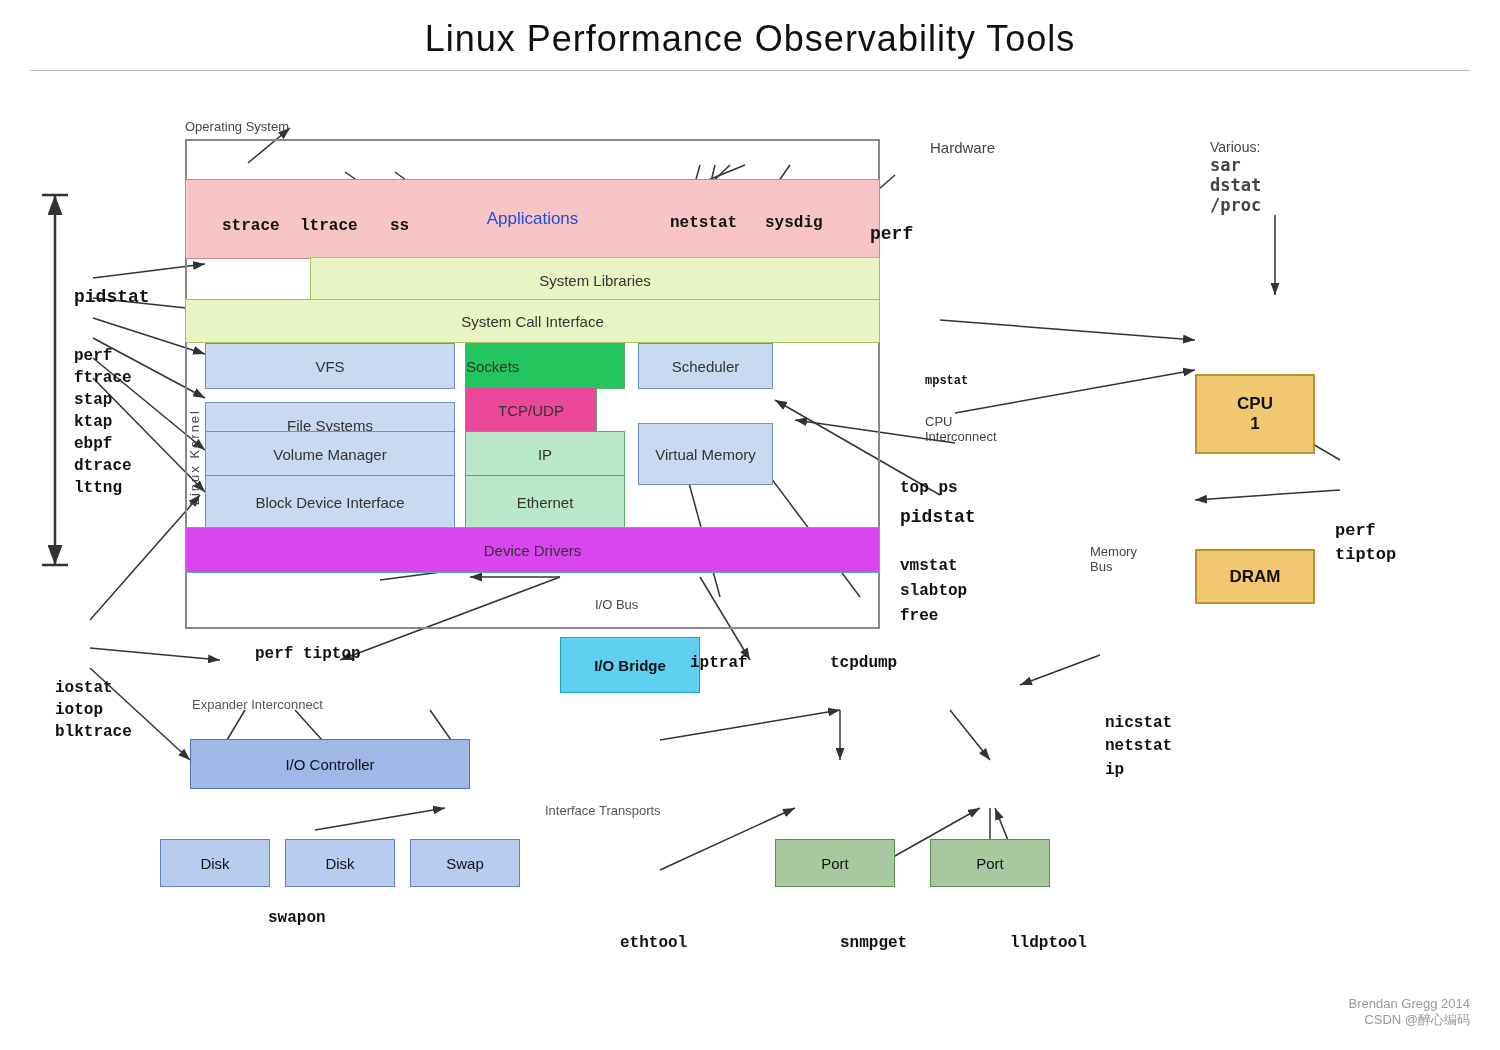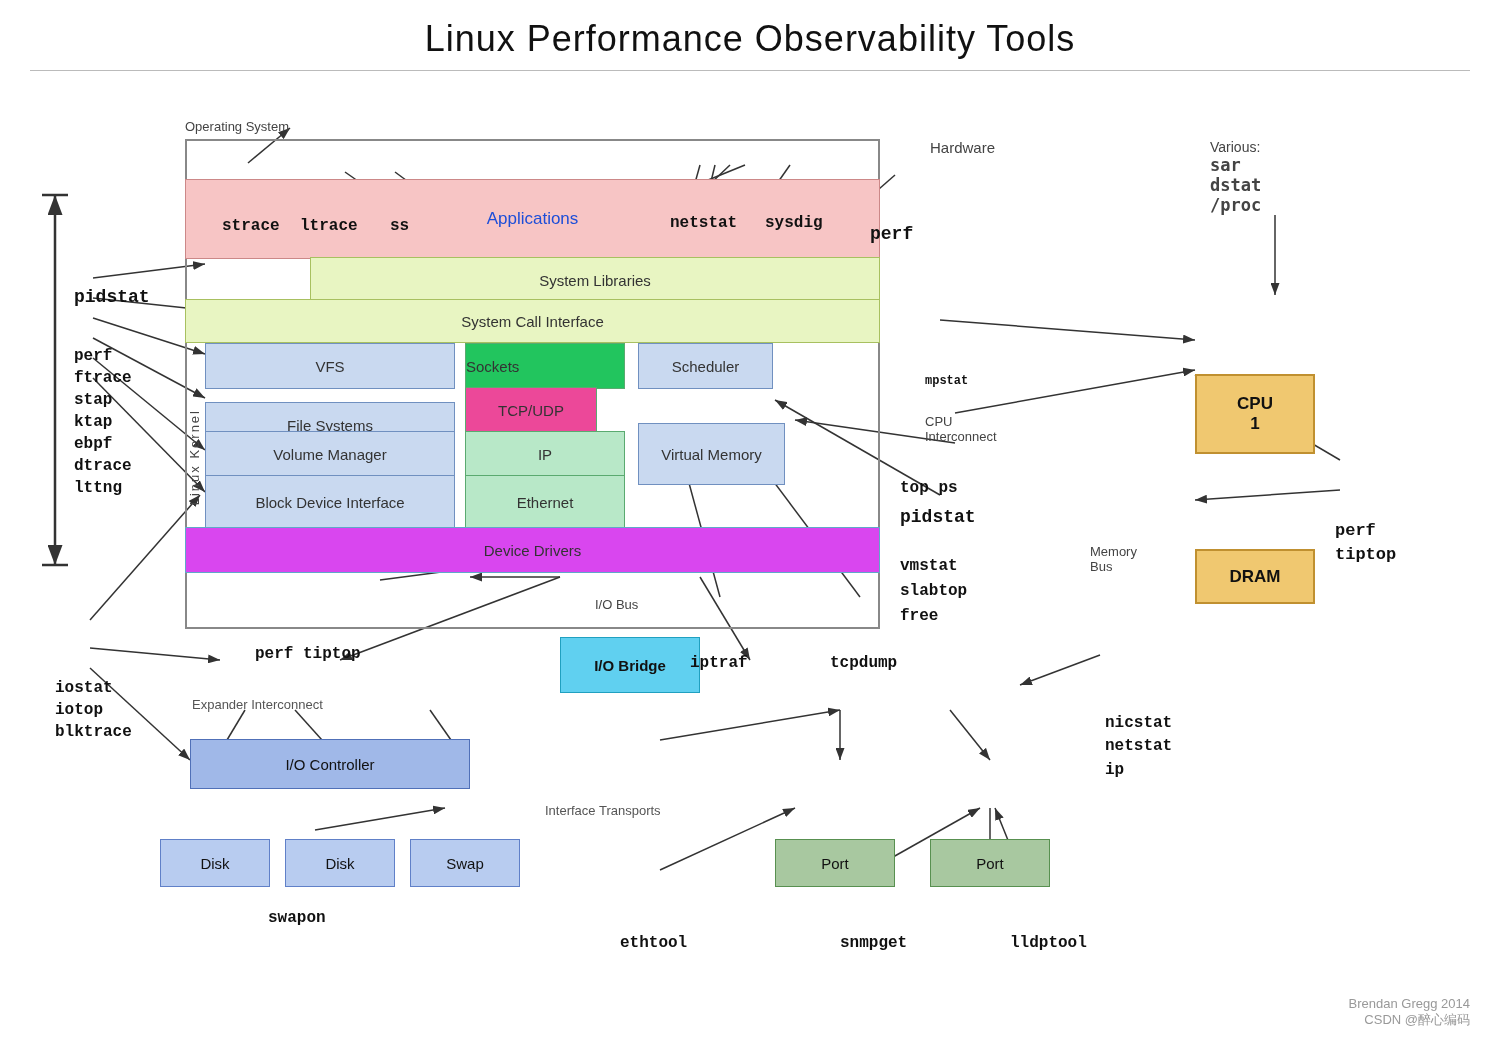--- a/index.html
+++ b/index.html
@@ -164,21 +164,21 @@
       background: #b8e8c8;
       border: 1.5px solid #5aaa70;
       display: flex; align-items: center; justify-content: center;
       font-size: 15px; color: #333;
     }
 
     
     .vmem-box {
       position: absolute;
       left: 638px; top: 344px;
-      width: 147px; height: 62px;
+      width: 135px; height: 62px;
       background: #c9d9f0;
       border: 1.5px solid #7090c0;
       display: flex; align-items: center; justify-content: center;
       font-size: 15px; color: #333;
       text-align: center;
     }
 
     
     .blkdev-box {
       position: absolute;

